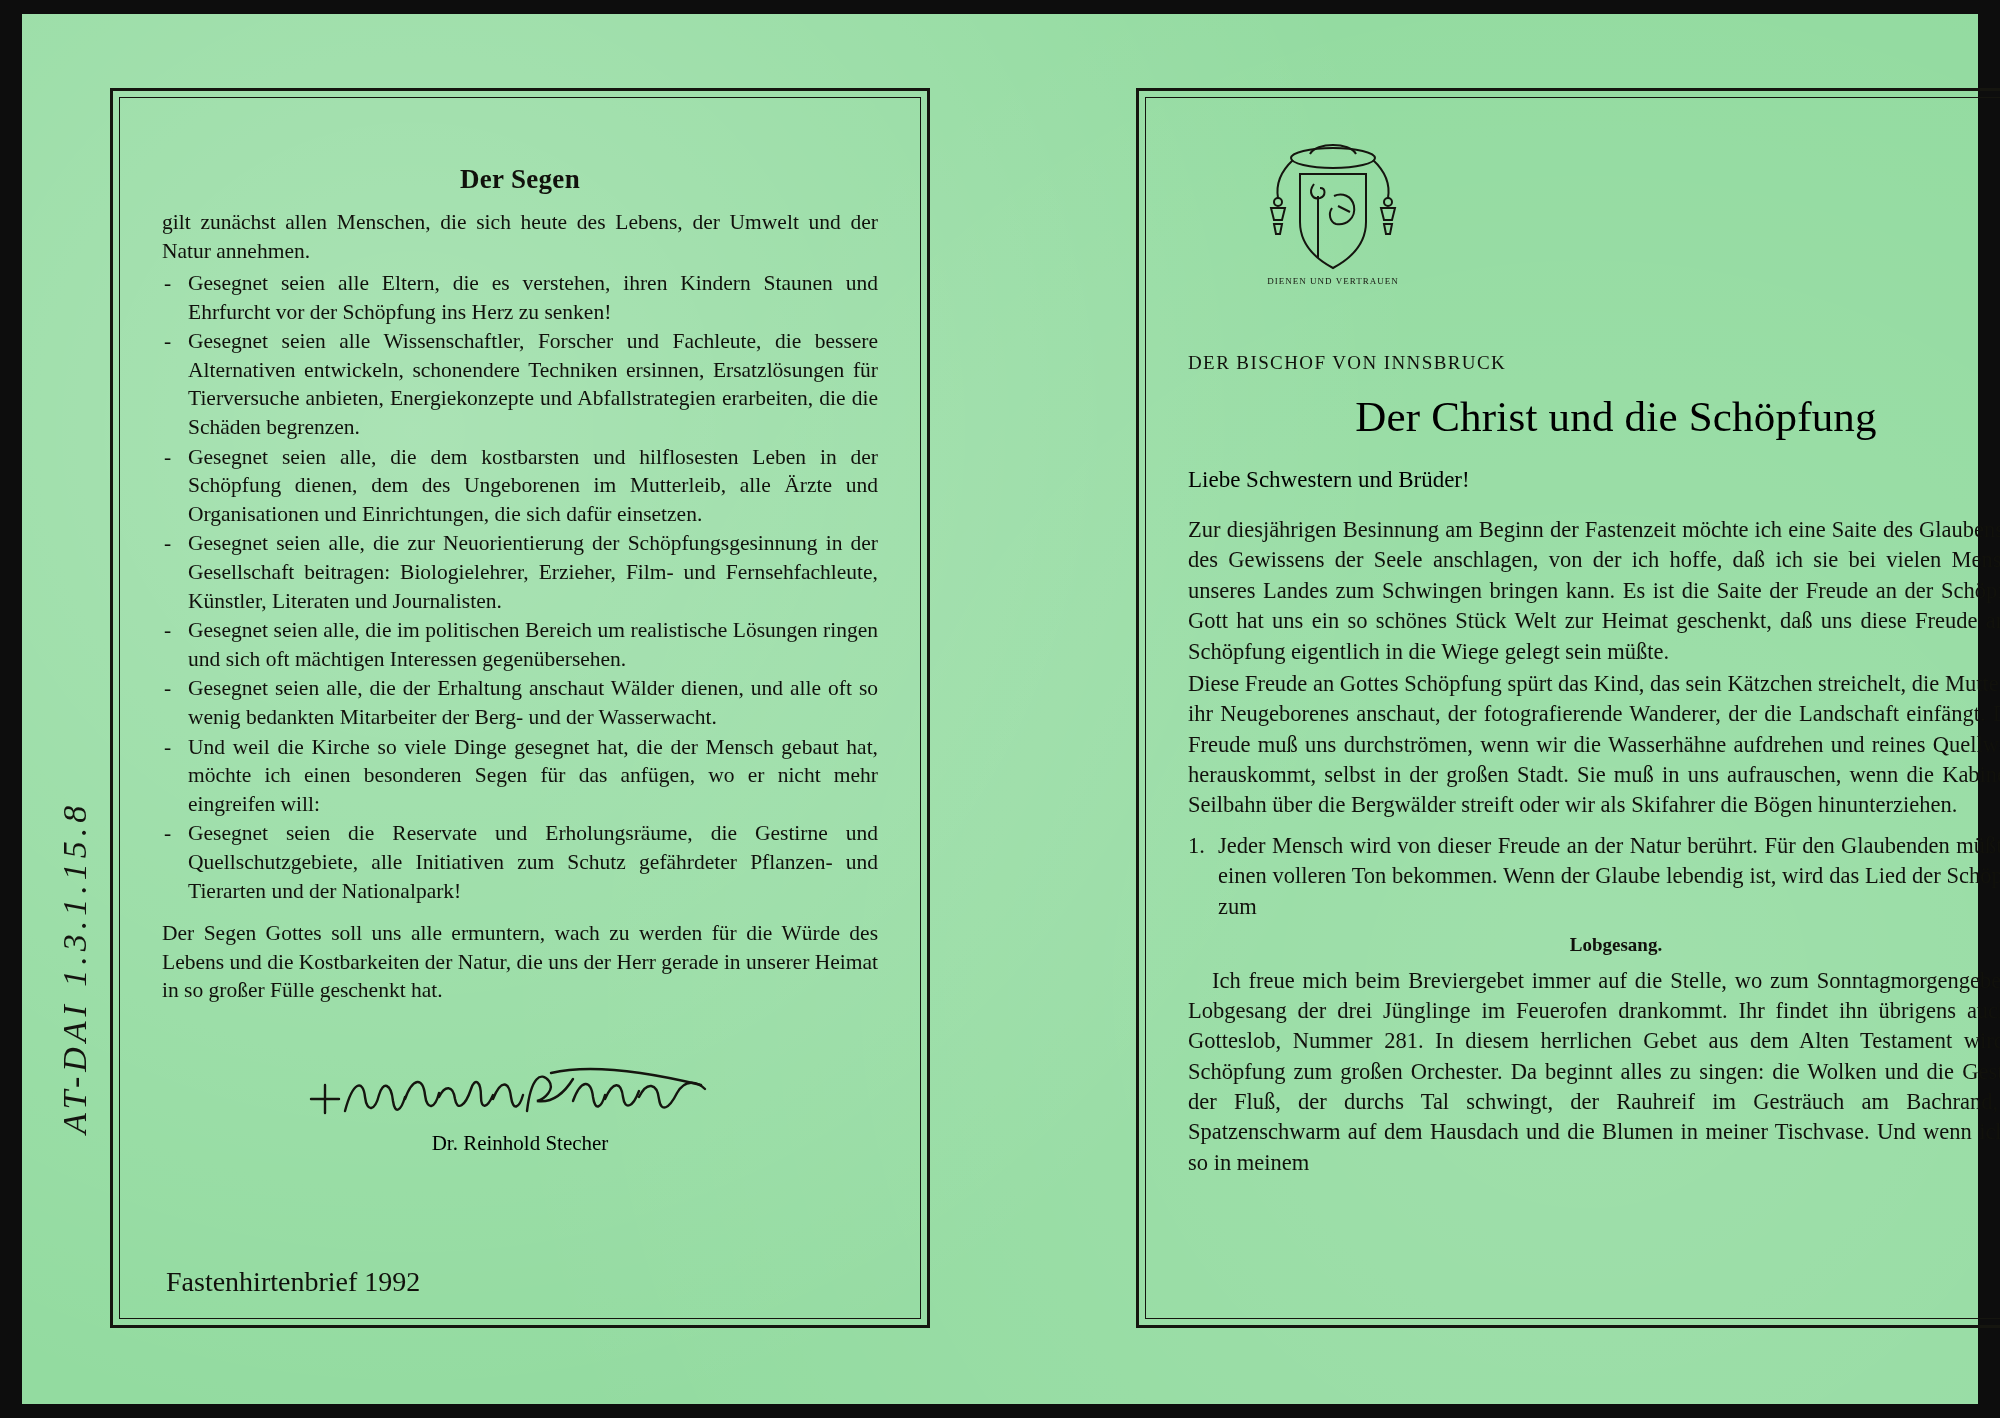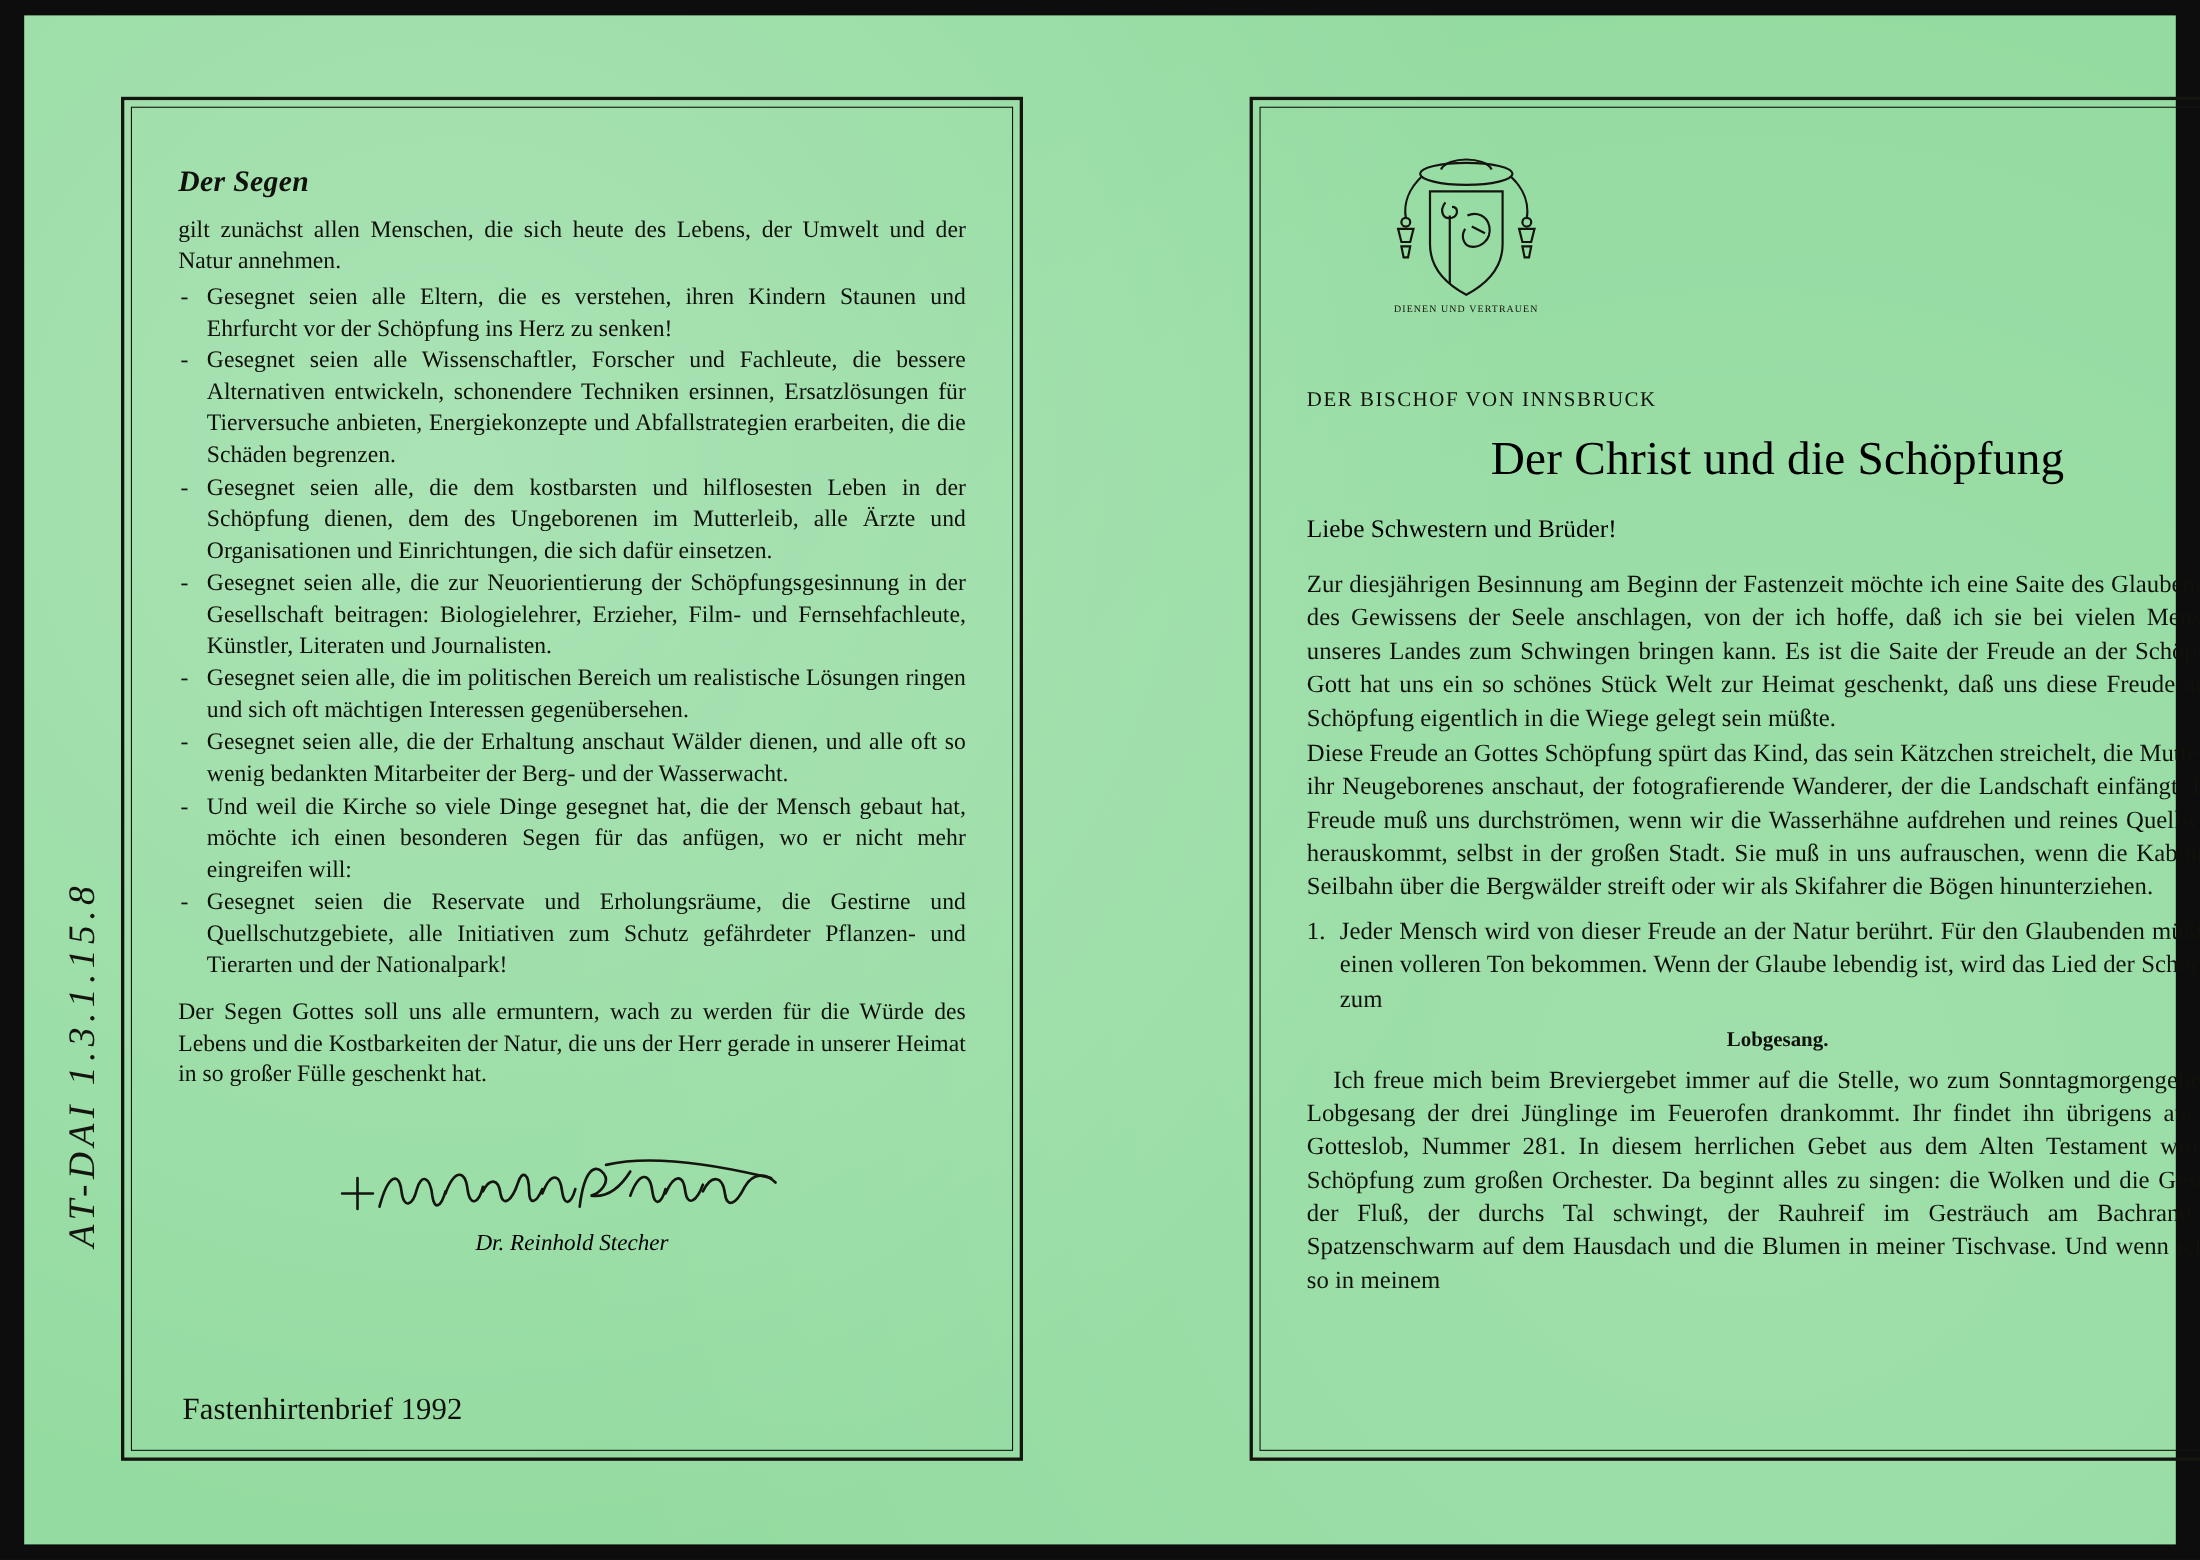--- a/index.html
+++ b/index.html
@@ -76,26 +76,25 @@
     font-size: 21.5px;
     line-height: 1.33;
     text-align: justify;
   }
   .para {
     margin: 0 0 2px 0;
     text-indent: 0;
   }
   .para.indent { text-indent: 24px; }
   .heading-center {
-    text-align: left;
+    text-align: center;
     font-weight: bold;
     font-size: 27px;
-    margin: 14px 0 10px 0;
+    margin: 28px 0 10px 0;
     letter-spacing: 0.3px;
-    font-style: italic;
   }
   ul.dashlist {
     list-style: none;
     margin: 4px 0 4px 0;
     padding: 0;
   }
   ul.dashlist li {
     position: relative;
     padding-left: 26px;
     margin-bottom: 1px;
@@ -105,21 +104,20 @@
   }
   ul.dashlist li .dash {
     position: absolute;
     left: 2px;
     top: 0;
   }
   .closing { margin-top: 14px; }
   .signature-block {
     margin-top: 54px;
     text-align: center;
-    font-style: italic;
   }
   .signature-svg { display: block; margin: 0 auto; }
   .sig-name {
     font-size: 21px;
     margin-top: 2px;
     text-align: center;
   }
   .sig-title {
     font-size: 21px;
     text-align: center;

